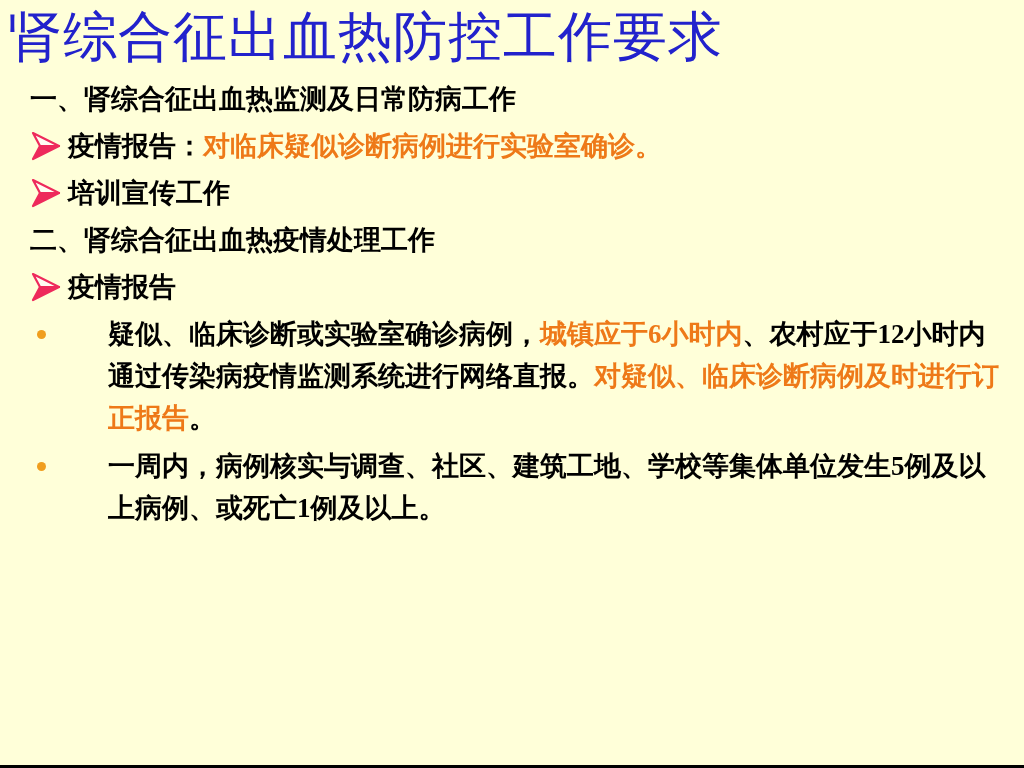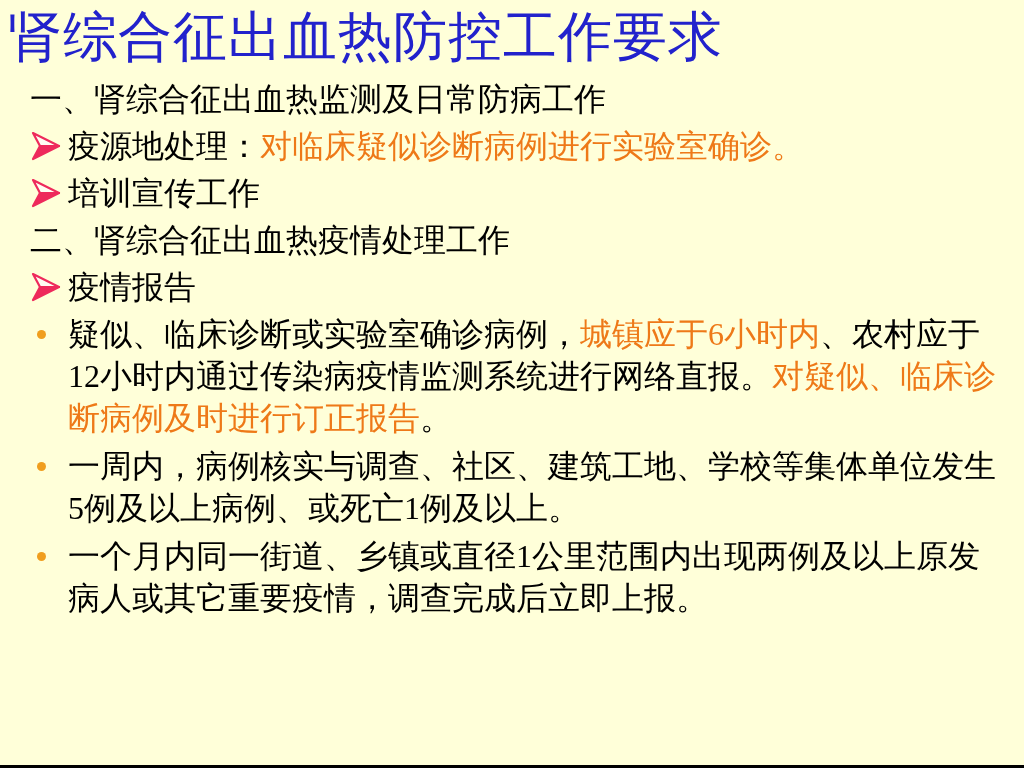--- a/index.html
+++ b/index.html
@@ -25,26 +25,27 @@
     font-family:"Liberation Sans",sans-serif;
     font-weight:normal;
     font-size:54px;
     line-height:1.22;
     letter-spacing:1px;
     margin:4px 10px 8px 8px;
     white-space:nowrap;
   }
   .content{
     padding:0 20px 0 30px;
-    font-size:32px;
+    font-size:27px;
     line-height:42px;
     color:var(--text-black);
+    font-weight:bold;
   }
   .item{display:flex;margin-bottom:5px;}
-  .item.dot{margin-bottom:6px;}
+  .item.dot{margin-bottom:6px;gap:40px;}
   .bullet{flex:0 0 38px;}
   .item.arrow .bullet svg{display:block;margin-top:6px;color:var(--arrow-pink);}
   .dot-mark{
     display:block;width:9px;height:9px;border-radius:50%;
     background:var(--dot-orange);
     margin:17px 0 0 7px;
   }
   .txt{flex:1;min-width:0;}
   .seg{color:var(--text-black);}
   .seg.orange{color:var(--orange);}
@@ -63,21 +64,21 @@
       <div class="item plain">
         <span class="txt"><span class="seg black">一、肾综合征出血热监测及日常防病工作</span></span>
       </div>
       <div class="item arrow">
         <span class="bullet">
   <svg viewBox="0 0 32 30" width="32" height="30" aria-hidden="true">
     <path d="M3 2 L29 15 L10 15 Z" fill="#FFFDF2" stroke="currentColor" stroke-width="2.2" stroke-linejoin="round"></path>
     <path d="M10 15 L29 15 L3 28 Z" fill="currentColor" stroke="currentColor" stroke-width="2.2" stroke-linejoin="round"></path>
   </svg>
 </span>
-        <span class="txt"><span class="seg black">疫源地处理：</span><span class="seg orange">对临床疑似诊断病例进行实验室确诊。</span></span>
+        <span class="txt"><span class="seg black">疫情报告：</span><span class="seg orange">对临床疑似诊断病例进行实验室确诊。</span></span>
       </div>
       <div class="item arrow">
         <span class="bullet">
   <svg viewBox="0 0 32 30" width="32" height="30" aria-hidden="true">
     <path d="M3 2 L29 15 L10 15 Z" fill="#FFFDF2" stroke="currentColor" stroke-width="2.2" stroke-linejoin="round"></path>
     <path d="M10 15 L29 15 L3 28 Z" fill="currentColor" stroke="currentColor" stroke-width="2.2" stroke-linejoin="round"></path>
   </svg>
 </span>
         <span class="txt"><span class="seg black">培训宣传工作</span></span>
       </div>
@@ -98,22 +99,16 @@
           <span class="dot-mark"></span>
         </span>
         <span class="txt"><span class="seg black">疑似、临床诊断或实验室确诊病例，</span><span class="seg orange">城镇应于6小时内</span><span class="seg black">、农村应于12小时内通过传染病疫情监测系统进行网络直报。</span><span class="seg orange">对疑似、临床诊断病例及时进行订正报告</span><span class="seg black">。</span></span>
       </div>
       <div class="item dot">
         <span class="bullet">
           <span class="dot-mark"></span>
         </span>
         <span class="txt"><span class="seg black">一周内，病例核实与调查、社区、建筑工地、学校等集体单位发生5例及以上病例、或死亡1例及以上。</span></span>
       </div>
-      <div class="item dot">
-        <span class="bullet">
-          <span class="dot-mark"></span>
-        </span>
-        <span class="txt"><span class="seg black">一个月内同一街道、乡镇或直径1公里范围内出现两例及以上原发病人或其它重要疫情，调查完成后立即上报。</span></span>
-      </div>
     </div>
 
   <div class="bottom-edge"></div>
 </div>
 
 </body></html>

